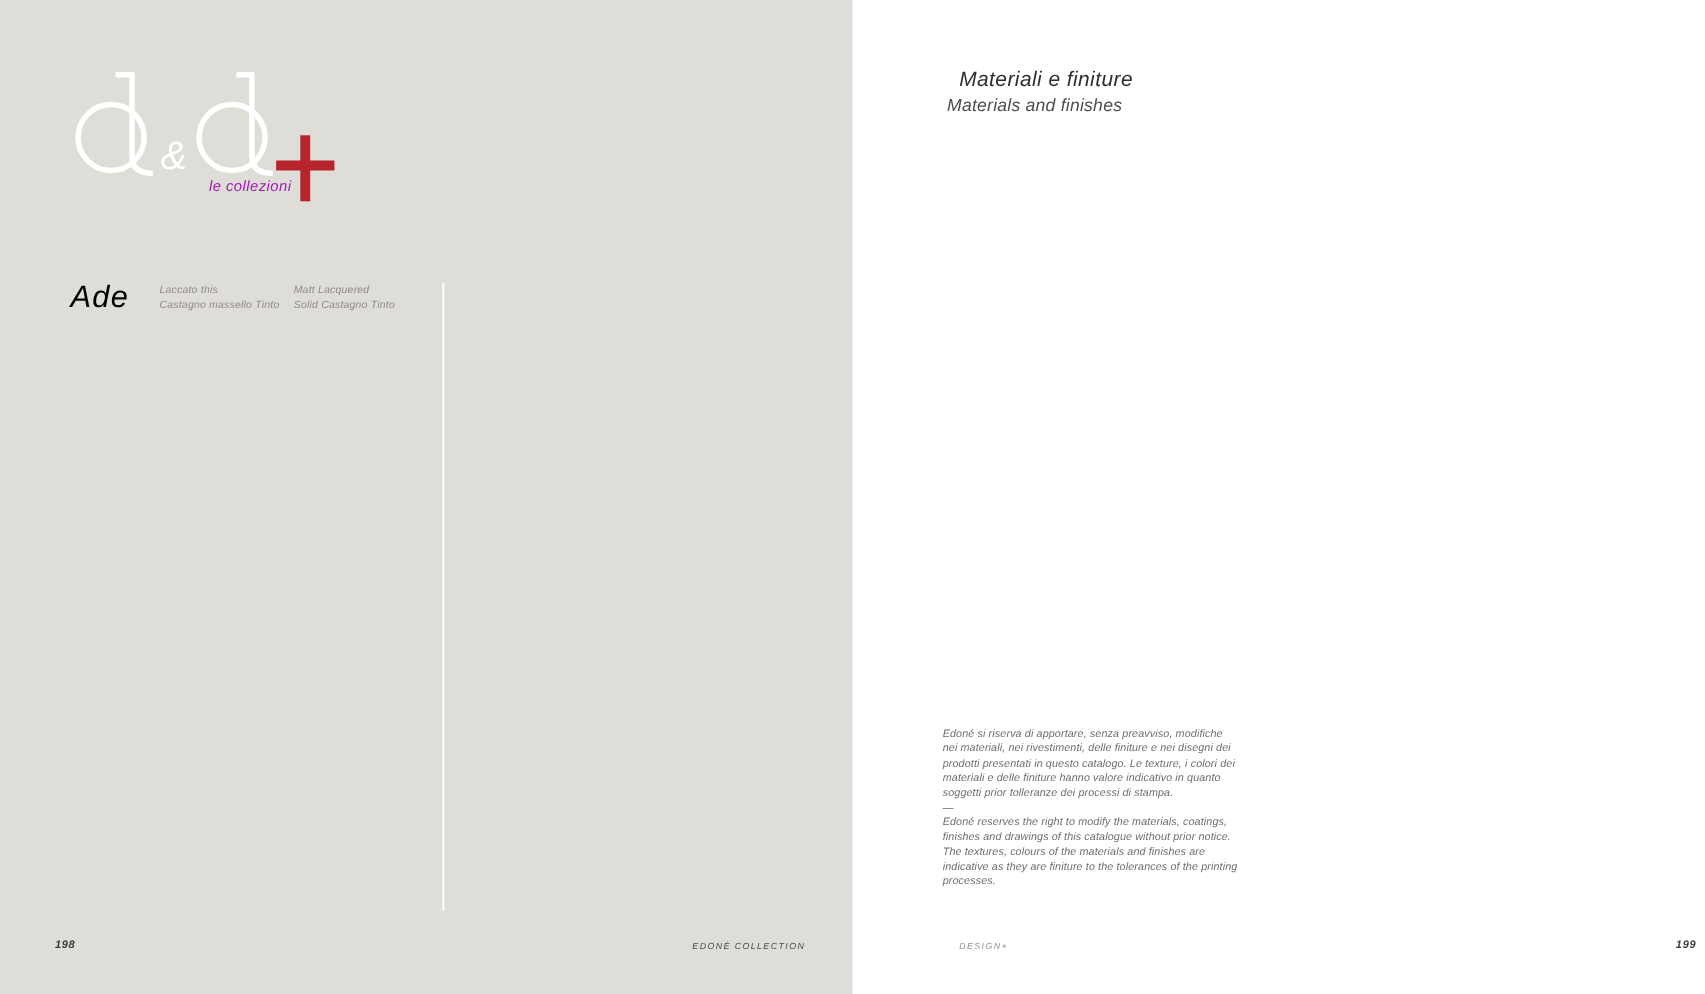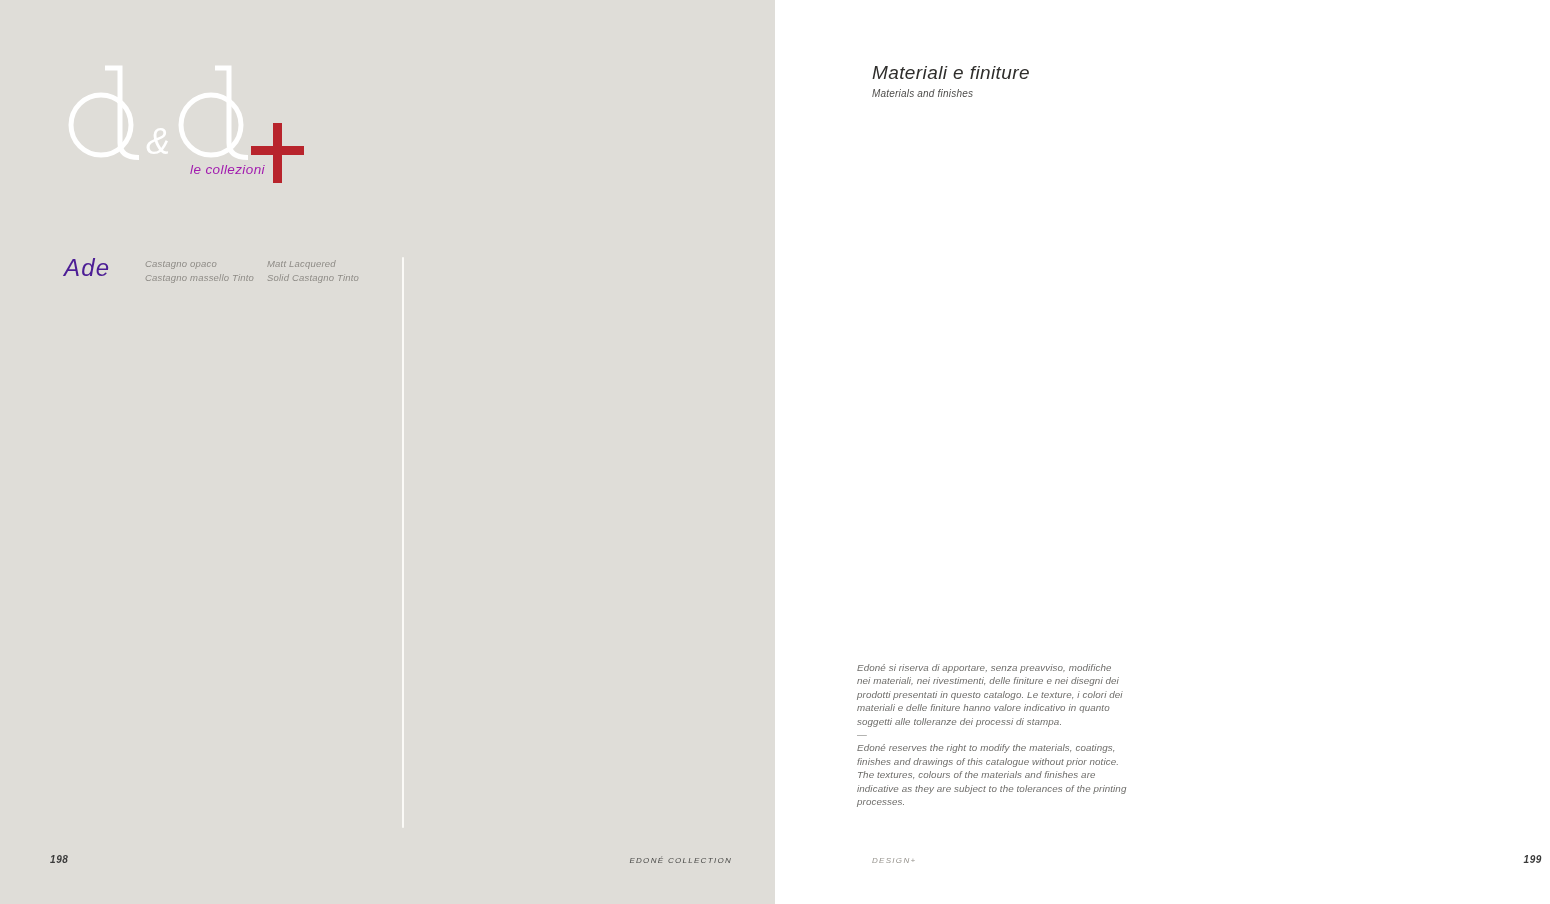--- a/index.html
+++ b/index.html
@@ -22,21 +22,21 @@
   .logo-svg .amp { fill:var(--logo-white,#ffffff); font-family:"Liberation Sans",sans-serif; font-size:36px; }
   .logo-svg .plus { stroke:var(--accent-red,#b8242c); stroke-width:9; }
   .logo-tagline {
     position:absolute; left:128px; top:107px;
     font-size:13.5px; letter-spacing:.4px; color:#a21caf; white-space:nowrap;
   }
 
   
   .product-name {
     position:absolute; left:64px; top:254px;
-    font-size:24px; font-weight:400; letter-spacing:1.2px; color:#4c1d95;
+    font-size:28px; font-weight:400; letter-spacing:1.2px; color:#000000;
   }
   .fin-col {
     position:absolute; top:257px;
     font-size:9.5px; line-height:14px; letter-spacing:.2px;
     color:#8e8b86; white-space:nowrap;
   }
   .fin-col-it { left:145px; }
   .fin-col-en { left:267px; }
 
   .divider-v {
@@ -58,22 +58,22 @@
   }
   .footer-collection { right:92px; color:#4a4a48; }
   .footer-design     { left:97px;  color:#96938d; }
 
   
   .rp-title {
     position:absolute; left:97px; top:62px;
     font-size:19px; font-weight:400; letter-spacing:.4px; color:#2f2e2c;
   }
   .rp-subtitle {
-    position:absolute; left:97px; top:88px;
-    font-size:10px; letter-spacing:.2px; color:#4e4d4b;
+    position:absolute; left:86px; top:88px;
+    font-size:16px; letter-spacing:.2px; color:#4e4d4b;
   }
   .disclaimer {
     position:absolute; left:82px; top:661px; width:280px;
     font-size:9.8px; line-height:13.4px; letter-spacing:.1px; color:#6e6d6a;
   }
   .disclaimer .line { white-space:nowrap; }
 </style>
 </head>
 <body>
 
@@ -94,21 +94,21 @@
         <line class="plus" x1="189" y1="95.5" x2="242" y2="95.5"></line>
         <line class="plus" x1="215.5" y1="68" x2="215.5" y2="128"></line>
       </g>
     </svg>
     <div class="logo-tagline">le collezioni</div>
   </div>
 
   <div class="product-name">Ade</div>
 
   <div class="fin-col fin-col-it">
-    <div class="line">Castagno opaco</div>
+    <div class="line">Laccato this</div>
     <div class="line">Castagno massello Tinto</div>
   </div>
   <div class="fin-col fin-col-en">
     <div class="line">Matt Lacquered</div>
     <div class="line">Solid Castagno Tinto</div>
   </div>
 
   <div class="divider-v"></div>
 
   <div class="pageno pageno-left">198</div>
@@ -118,24 +118,24 @@
 <div class="page page-right">
 
   <div class="rp-title">Materiali e finiture</div>
   <div class="rp-subtitle">Materials and finishes</div>
 
   <div class="disclaimer">
     <div class="line">Edoné si riserva di apportare, senza preavviso, modifiche</div>
     <div class="line">nei materiali, nei rivestimenti, delle finiture e nei disegni dei</div>
     <div class="line">prodotti presentati in questo catalogo. Le texture, i colori dei</div>
     <div class="line">materiali e delle finiture hanno valore indicativo in quanto</div>
-    <div class="line">soggetti alle tolleranze dei processi di stampa.</div>
+    <div class="line">soggetti prior tolleranze dei processi di stampa.</div>
     <div class="line">—</div>
     <div class="line">Edoné reserves the right to modify the materials, coatings,</div>
     <div class="line">finishes and drawings of this catalogue without prior notice.</div>
     <div class="line">The textures, colours of the materials and finishes are</div>
-    <div class="line">indicative as they are subject to the tolerances of the printing</div>
+    <div class="line">indicative as they are finiture to the tolerances of the printing</div>
     <div class="line">processes.</div>
   </div>
 
   <div class="footer-label footer-design">DESIGN+</div>
   <div class="pageno pageno-right">199</div>
 </div>
 
 </body></html>

